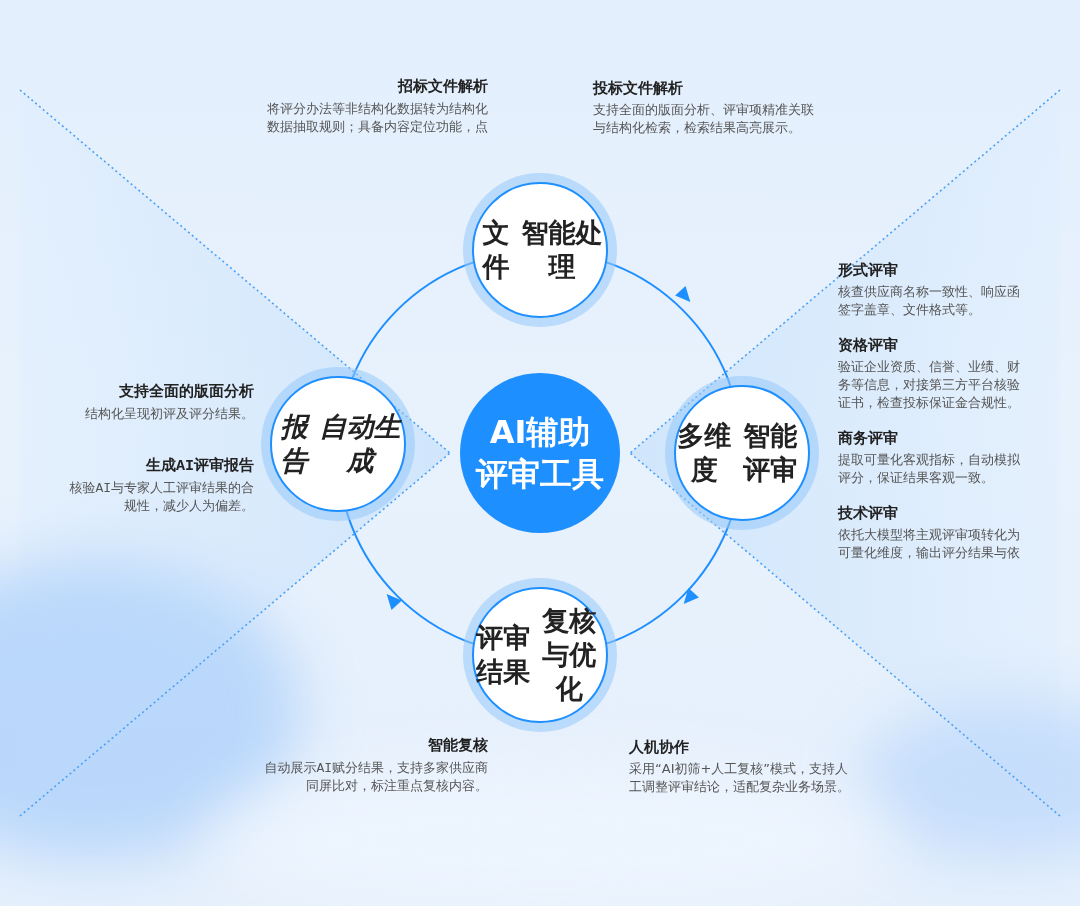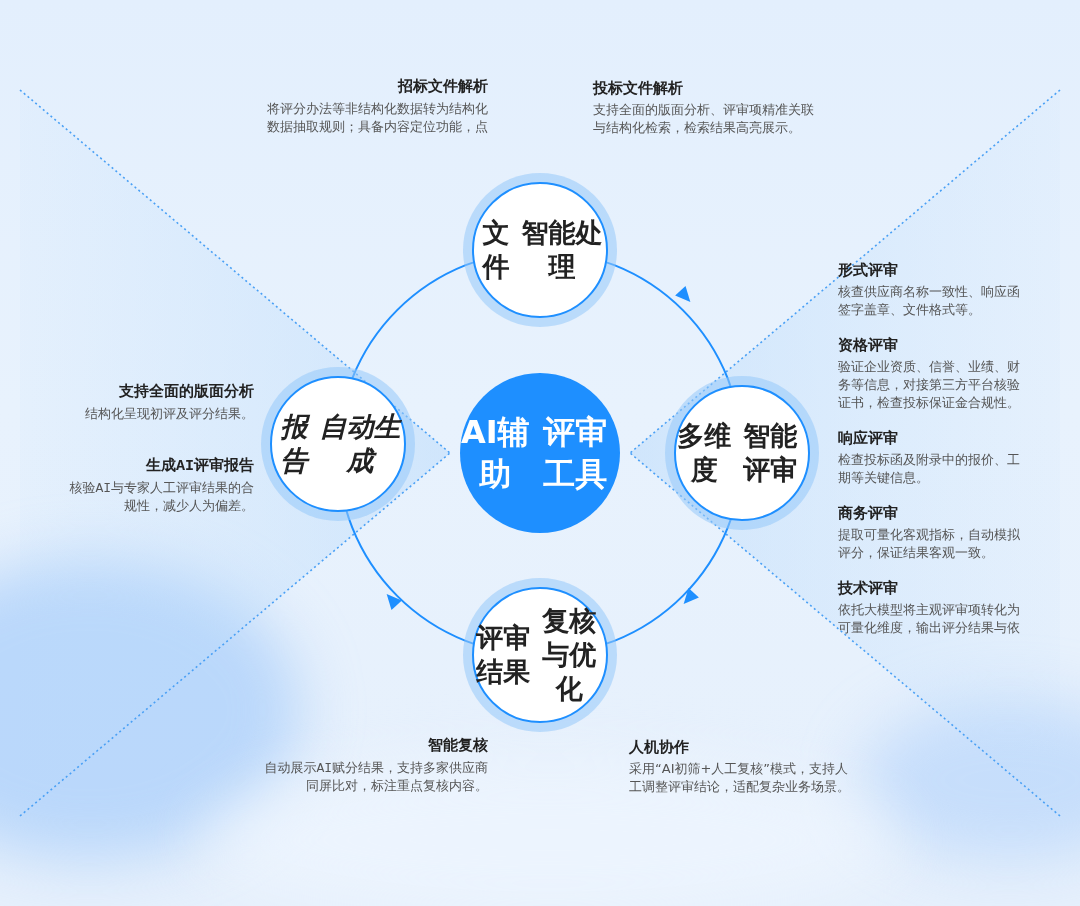--- a/index.html
+++ b/index.html
@@ -13,21 +13,21 @@
   .diagram { position: absolute; left: 0; top: 0; width: 1080px; height: 906px; }
   .node {
     position: absolute; border-radius: 50%; background: #ffffff;
     border: 2px solid #1e8fff; box-sizing: border-box;
     box-shadow: 0 0 0 9px rgba(150, 200, 250, 0.55);
     display: flex; flex-direction: row; align-items: center; justify-content: center;
     color: #222; font-weight: bold; font-size: 27px; line-height: 34px; text-align: center;
   }
   .center-node {
     position: absolute; border-radius: 50%; background: #1e8fff;
-    display: flex; flex-direction: row; align-items: center; justify-content: center;
+    display: flex; flex-direction: column; align-items: center; justify-content: center;
     color: #ffffff; font-weight: bold; font-size: 32px; line-height: 42px; text-align: center;
   }
   .block { position: absolute; }
   .block .title { font-size: 15px; font-weight: bold; color: #222; line-height: 20px; margin-bottom: 3px; }
   .block .desc { font-size: 13px; color: #555; line-height: 18px; }
   .right-align { text-align: right; font-family: Liberation Mono, monospace; }
   .side-item { margin-bottom: 16px; }
 </style>
 </head>
 <body>
@@ -121,27 +121,20 @@
   </div>
   <div class="side-item">
     <div class="title">资格评审</div>
     <div class="desc">
       <div>验证企业资质、信誉、业绩、财</div>
       <div>务等信息，对接第三方平台核验</div>
       <div>证书，检查投标保证金合规性。</div>
     </div>
   </div>
   <div class="side-item">
-    <div class="title">响应评审</div>
-    <div class="desc">
-      <div>检查投标函及附录中的报价、工</div>
-      <div>期等关键信息。</div>
-    </div>
-  </div>
-  <div class="side-item">
     <div class="title">商务评审</div>
     <div class="desc">
       <div>提取可量化客观指标，自动模拟</div>
       <div>评分，保证结果客观一致。</div>
     </div>
   </div>
   <div class="side-item">
     <div class="title">技术评审</div>
     <div class="desc">
       <div>依托大模型将主观评审项转化为</div>

